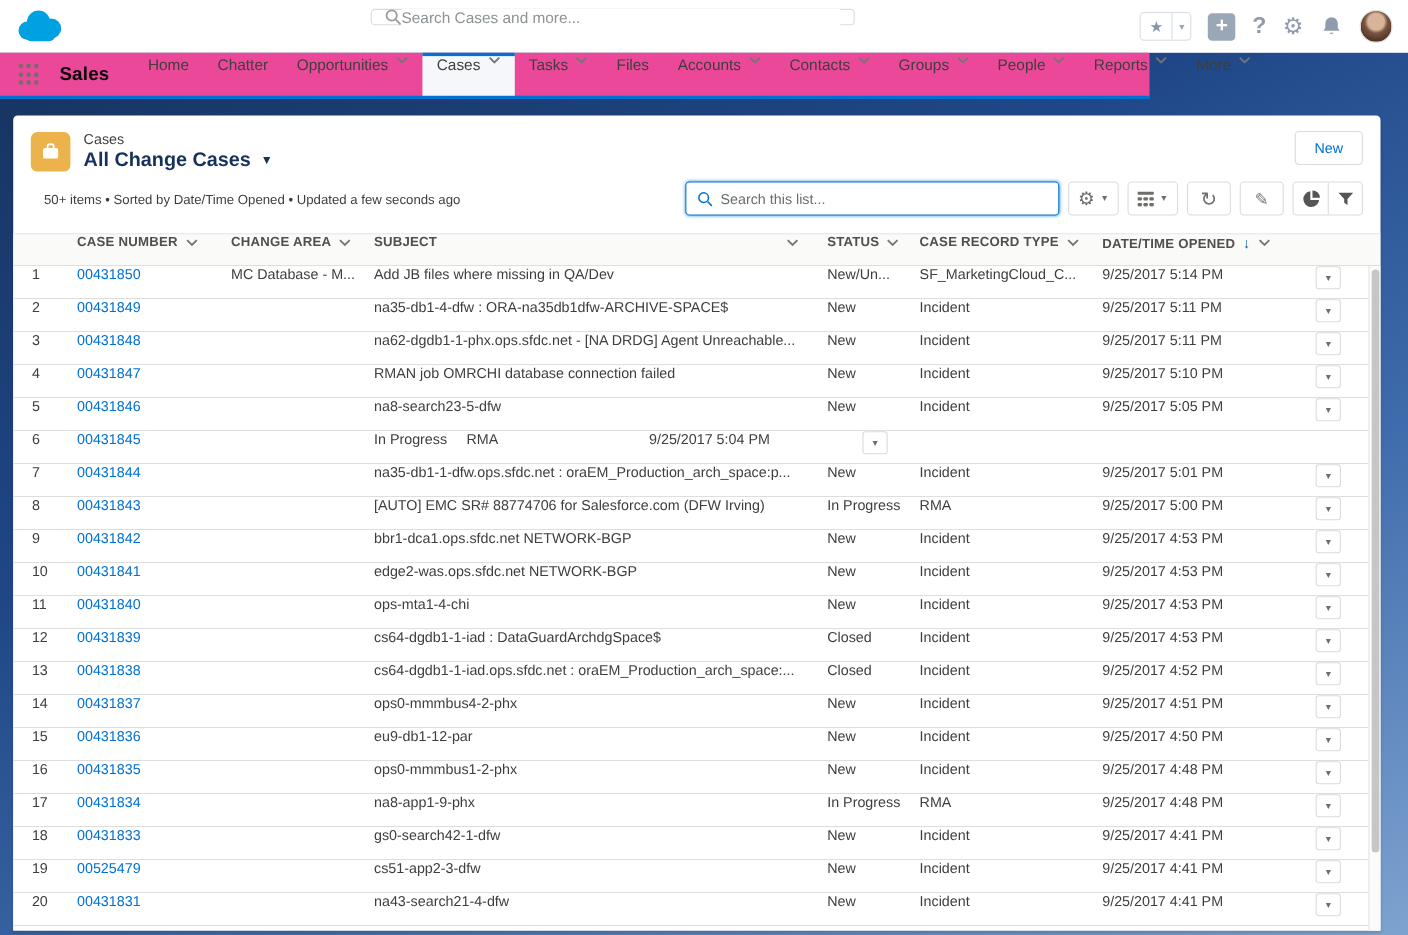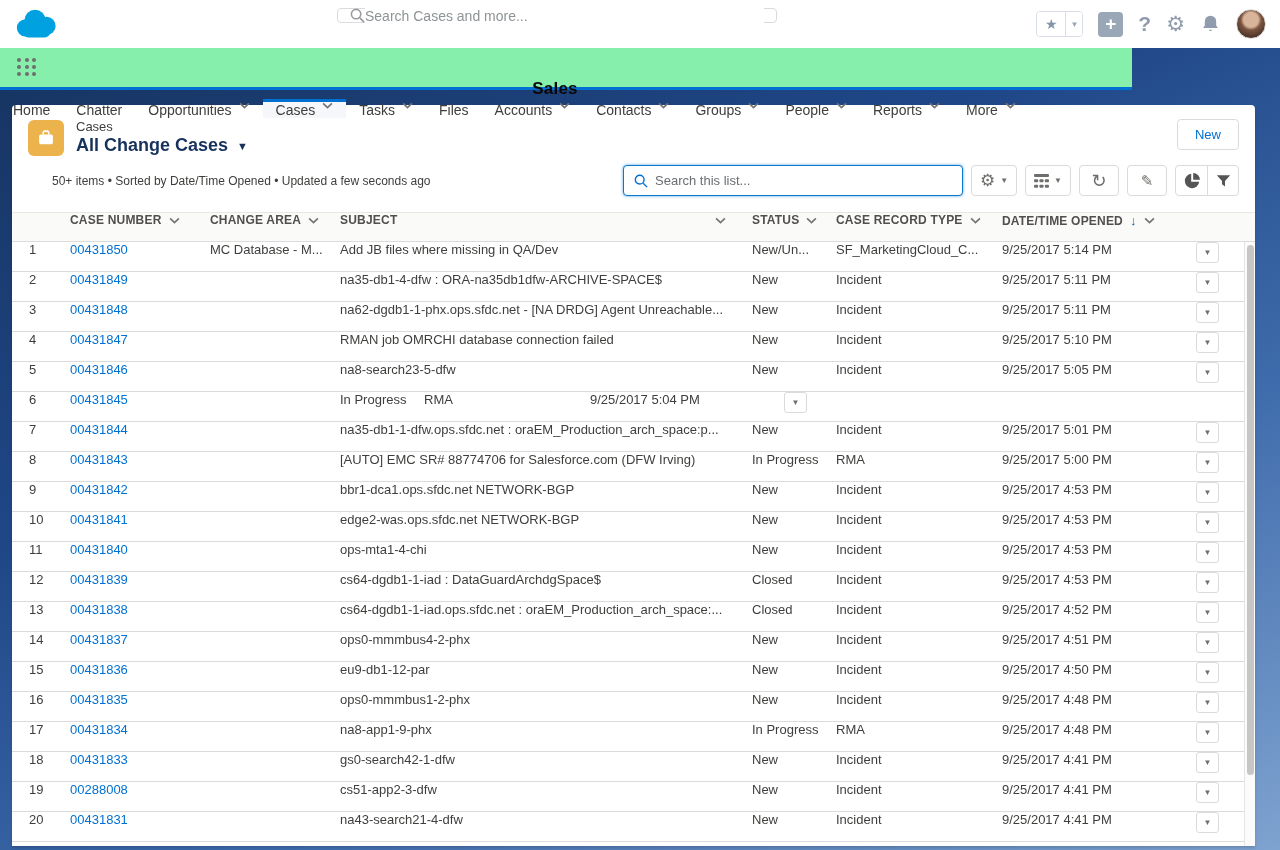--- a/index.html
+++ b/index.html
@@ -20,40 +20,40 @@
   .gsearch input::placeholder { color:#8e9396; }
   .hdr-icons { position:absolute; right:14px; top:0; height:48px; display:flex; align-items:center; gap:15px; }
   .fav-split { display:flex; border:1px solid #d8dde6; border-radius:4px; height:26px; overflow:hidden; }
   .fav-split .seg { display:flex; align-items:center; justify-content:center; color:#8596ab; background:#fff; }
   .fav-split .seg.star { width:28px; font-size:14px; }
   .fav-split .seg.caret { width:17px; border-left:1px solid #d8dde6; font-size:8px; color:#9aa7b6; }
   .plus-btn { width:25px; height:25px; border-radius:4px; background:#9aa7b6; color:#fff; font-size:19px; line-height:23px; text-align:center; font-weight:bold; }
   .ghost-ic { color:#919bae; font-size:19px; }
   .avatar { width:30px; height:30px; border-radius:50%; background:radial-gradient(circle at 50% 35%, #d8b49a 0 32%, #7a5540 45%, #50352a 75%, #3c2821 100%); border:1px solid #e0e0e0; }
   
-  .nav-bar { position:absolute; top:48px; left:0; width:1132px; height:42px; background:#86efac; border-bottom:3px solid #0070d2; display:flex; align-items:stretch; z-index:5;flex-direction:column; }
+  .nav-bar { position:absolute; top:48px; left:0; width:1045px; height:42px; background:#ec4899; border-bottom:3px solid #0070d2; display:flex; align-items:stretch; z-index:5; }
   .waffle { width:26px; height:26px; margin:7px 16px 0 14px; display:grid; grid-template-columns:repeat(3,1fr); gap:3px; padding:3px; }
   .waffle i { width:4px; height:4px; border-radius:50%; background:#706e6b; }
   .app-name { font-size:17px; font-weight:bold; color:#080707; align-self:center; margin-right:22px; letter-spacing:.2px; }
   .nav-tabs { display:flex; align-items:stretch; }
   .nav-item { display:flex; align-items:flex-start; gap:7px; padding:0 13px; font-size:14px; color:#3e3e3c; border-top:3px solid transparent; }
   .nav-item.active { background:#f5f7fa; border-top:3px solid #0070d2; }
   .chev { flex:0 0 auto; }
   
   .card { position:absolute; left:12px; top:105px; width:1243px; bottom:4px; background:#fff; border-radius:4px 4px 0 0; overflow:hidden; box-shadow:0 2px 3px rgba(0,0,0,.15); }
   .list-header { position:relative; padding:14px 16px 0; height:56px; }
   .entity-icon { position:absolute; left:16px; top:15px; width:36px; height:36px; border-radius:6px; background:#ecb24c; display:flex; align-items:center; justify-content:center; }
   .lh-text { margin-left:48px; }
   .obj-label { font-size:13px; color:#3e3e3c; line-height:15px; }
   .view-row { display:flex; align-items:center; gap:9px; }
   .view-title { font-size:18px; font-weight:bold; color:#16325c; line-height:22px; }
   .title-caret { color:#16325c; font-size:11px; padding-top:2px; }
   .new-btn { position:absolute; right:16px; top:14px; height:31px; padding:0 17px; border:1px solid #dddbda; border-radius:4px; background:#fff; color:#0070d2; font-size:13px; line-height:29px; }
   
-  .toolbar-row { display:flex; align-items:center; padding:4px 16px 16px;margin-left:12px; }
+  .toolbar-row { display:flex; align-items:center; padding:4px 16px 16px; }
   .meta { font-size:12px; color:#3e3e3c; margin-left:12px; }
   .tb-right { margin-left:auto; display:flex; align-items:center; gap:8px; }
   .list-search { width:340px; height:31px; border:1px solid #0b79d0; box-shadow:0 0 3px rgba(1,118,211,.7); border-radius:4px; display:flex; align-items:center; padding:0 10px; gap:7px; background:#fff; }
   .list-search input { border:none; outline:none; flex:1; font-size:13px; color:#16325c; font-family:"Liberation Sans",sans-serif; }
   .list-search input::placeholder { color:#696e71; }
   .btn-ic { height:31px; border:1px solid #dddbda; border-radius:4px; background:#fff; display:flex; align-items:center; justify-content:center; gap:5px; color:#706e6b; font-size:15px; }
   .w40 { width:40px; } .w46 { width:46px; }
   .btn-group { display:flex; height:31px; border:1px solid #dddbda; border-radius:4px; overflow:hidden; background:#fff; }
   .btn-group .seg { width:31px; display:flex; align-items:center; justify-content:center; color:#706e6b; }
   .btn-group .seg + .seg { border-left:1px solid #dddbda; }
@@ -552,21 +552,21 @@
           <div class="cell c-type">Incident</div>
           <div class="cell c-date">9/25/2017 4:41 PM</div>
           <div class="cell c-act">
             <div class="row-act">
               <span>▼</span>
             </div>
           </div>
         </div>
         <div class="tr">
           <div class="cell c-num">19</div>
-          <div class="cell c-case"><a href="#" class="case-link">00288008</a></div>
+          <div class="cell c-case"><a href="#" class="case-link">00525479</a></div>
           <div class="cell c-area"></div>
           <div class="cell c-subj">cs51-app2-3-dfw</div>
           <div class="cell c-status">New</div>
           <div class="cell c-type">Incident</div>
           <div class="cell c-date">9/25/2017 4:41 PM</div>
           <div class="cell c-act">
             <div class="row-act">
               <span>▼</span>
             </div>
           </div>

